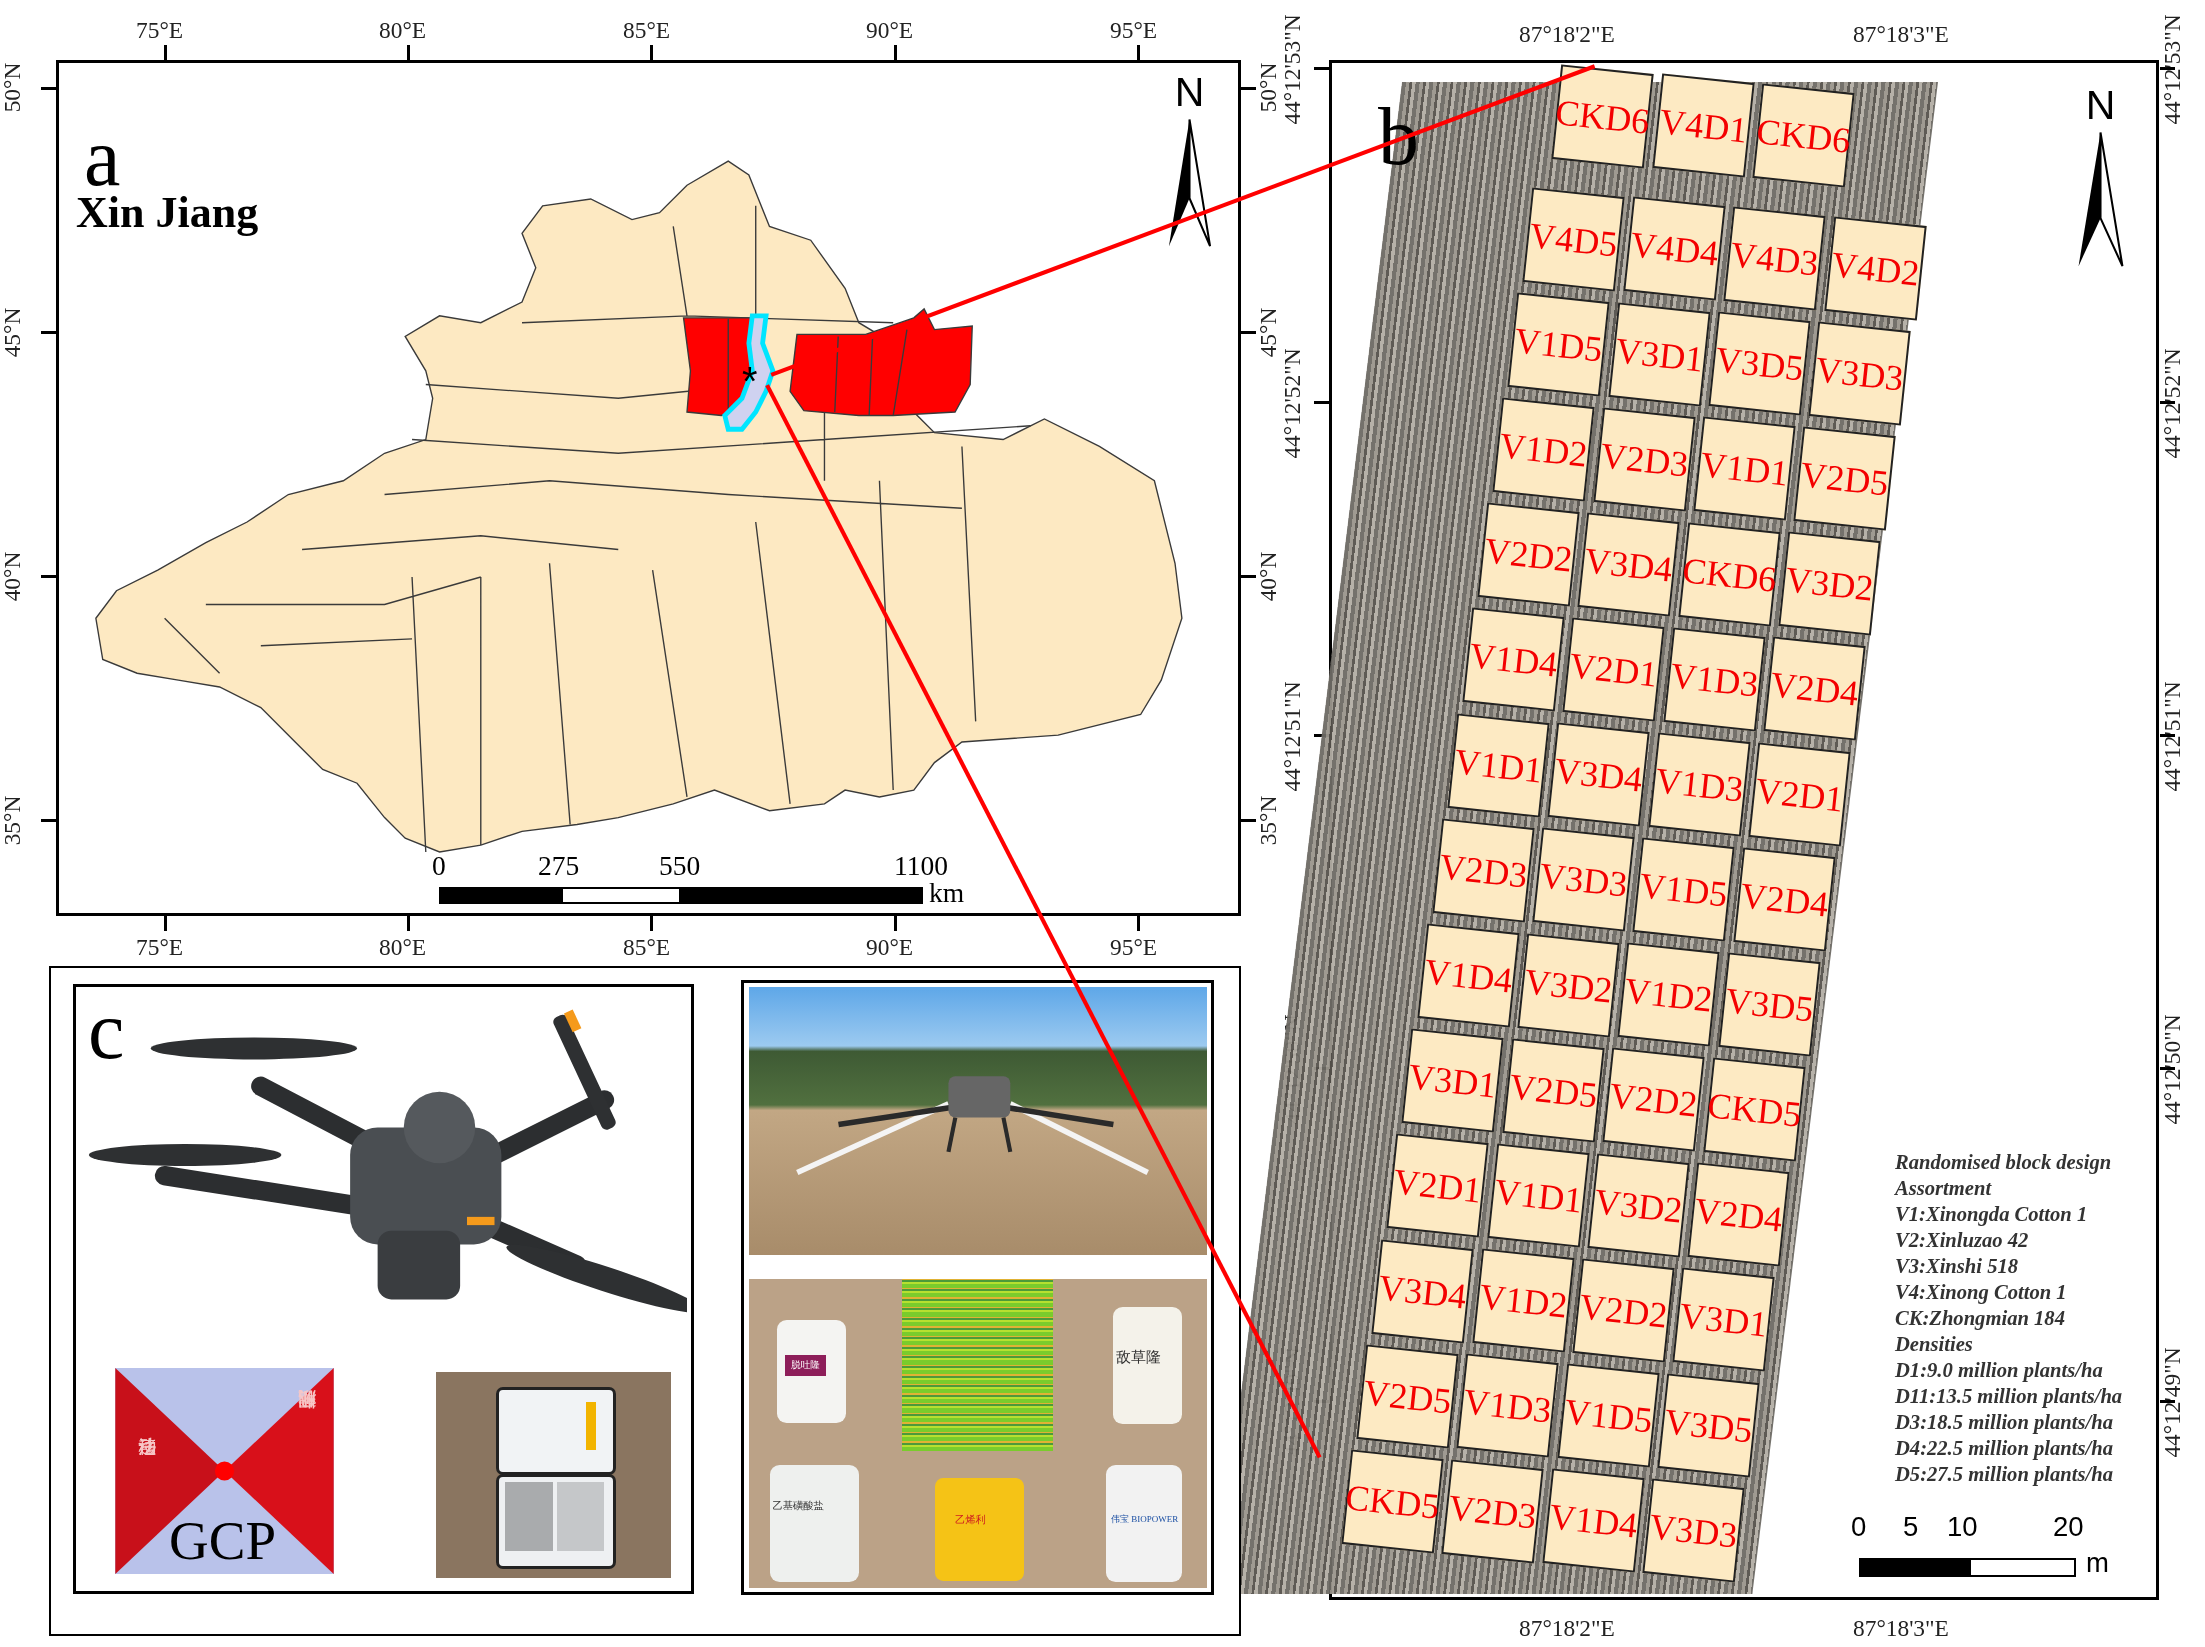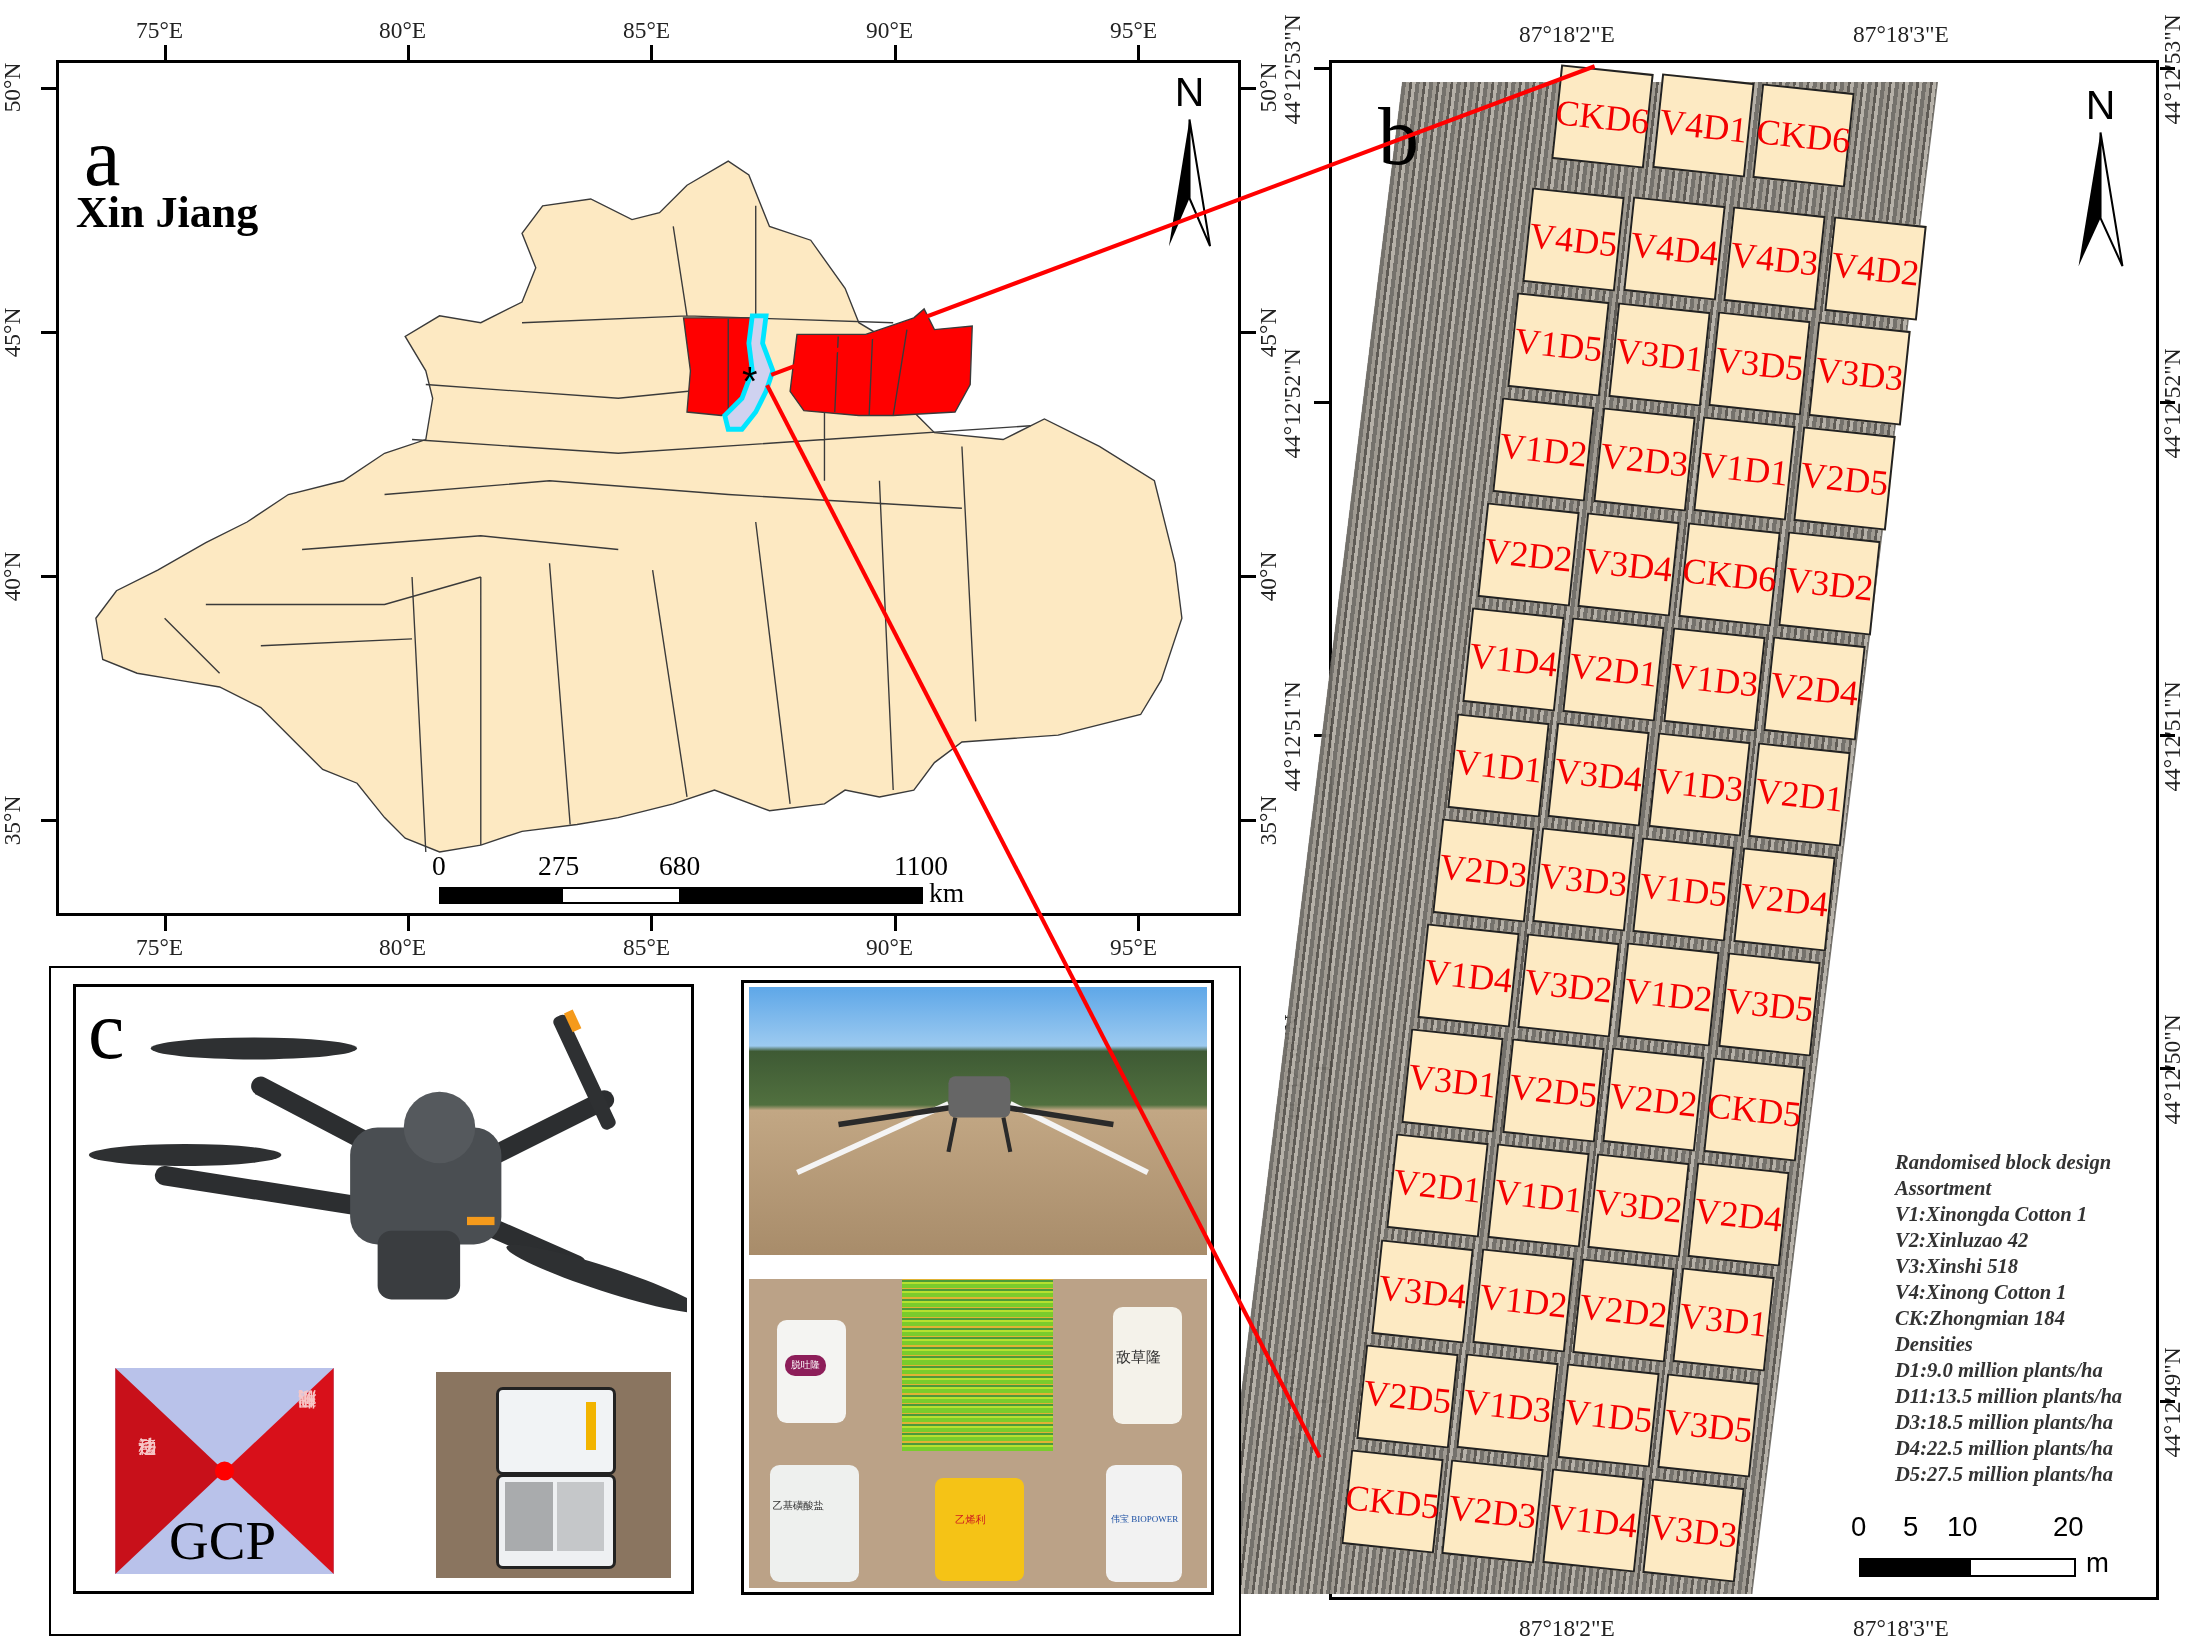--- a/index.html
+++ b/index.html
@@ -93,21 +93,21 @@
   <svg width="55" height="137" viewBox="0 0 80 200">
     <polygon points="40,5 10,190 40,120" fill="#000"></polygon>
     <polygon points="40,5 70,190 40,120" fill="#fff" stroke="#000" stroke-width="3"></polygon>
   </svg>
 </div>
 
 <div>
   <div class="scalebar-labels">
     <span style="left:432px; top:850px;">0</span>
     <span style="left:538px; top:850px;">275</span>
-    <span style="left:659px; top:850px;">680</span>
+    <span style="left:659px; top:850px;">550</span>
     <span style="left:894px; top:850px;">1100</span>
     <span style="left:929px; top:877px;">km</span>
   </div>
   <div class="abs" style="left:439px; top:887px; width:122px; height:16.5px; background:#000;"></div>
   <div class="abs" style="left:561px; top:887px; width:120px; height:16.5px; background:#fff; border:2.1px solid #000; box-sizing:border-box;"></div>
   <div class="abs" style="left:681px; top:887px; width:242px; height:16.5px; background:#000;"></div>
 </div>
 
 <div class="frame" style="left:1329px; top:60px; width:830px; height:1540px;"></div>
 
@@ -290,21 +290,21 @@
     <line x1="530" y1="200" x2="340" y2="170" stroke="#2a2a2a" stroke-width="8"></line>
     <rect x="290" y="130" width="90" height="60" rx="10" fill="#666"></rect>
     <line x1="300" y1="190" x2="290" y2="240" stroke="#2a2a2a" stroke-width="6"></line>
     <line x1="370" y1="190" x2="380" y2="240" stroke="#2a2a2a" stroke-width="6"></line>
   </svg>
 </div>
 
 <div class="photo" style="left:749px; top:1279px; width:458px; height:309px; background:#bba287;">
   <div class="abs" style="left:153px; top:0; width:151px; height:172px; background:repeating-linear-gradient(0deg,#7acc2c 0 4.1px,#b6e030 4.1px 6.2px,#4c9a3a 6.2px 8.2px,#e0b234 8.2px 9.6px);"></div>
   <div class="abs" style="left:27.5px; top:41px; width:69px; height:103px; background:#f4f4f2; border-radius:9.6px;"></div>
-  <div class="abs" style="left:36px; top:76px; width:41px; height:20.6px; background:#8d1e5a; color:#fff; font-size:9.6px; text-align:center; line-height:20.6px;border-radius:10px;">脱吐隆</div>
+  <div class="abs" style="left:36px; top:76px; width:41px; height:20.6px; background:#8d1e5a; color:#fff; font-size:9.6px; text-align:center; line-height:20.6px;">脱吐隆</div>
   <div class="abs" style="left:364px; top:27.5px; width:69px; height:117px; background:#f4f2ea; border-radius:9.6px;"></div>
   <div class="abs" style="left:367px; top:69px; font-size:15px; color:#333;">敌草隆</div>
   <div class="abs" style="left:20.6px; top:186px; width:89px; height:117px; background:#eef0ee; border-radius:9.6px;"></div>
   <div class="abs" style="left:23.4px; top:220px; font-size:10.3px; color:#333;">乙基磺酸盐</div>
   <div class="abs" style="left:186px; top:199px; width:89px; height:103px; background:#f5c316; border-radius:8.2px;"></div>
   <div class="abs" style="left:206px; top:234px; font-size:10.3px; color:#d02020;">乙烯利</div>
   <div class="abs" style="left:357px; top:186px; width:76px; height:117px; background:#f2f2f2; border-radius:9.6px;"></div>
   <div class="abs" style="left:362px; top:234px; font-size:9px; color:#1b4fa3;">伟宝 BIOPOWER</div>
 </div>
 

